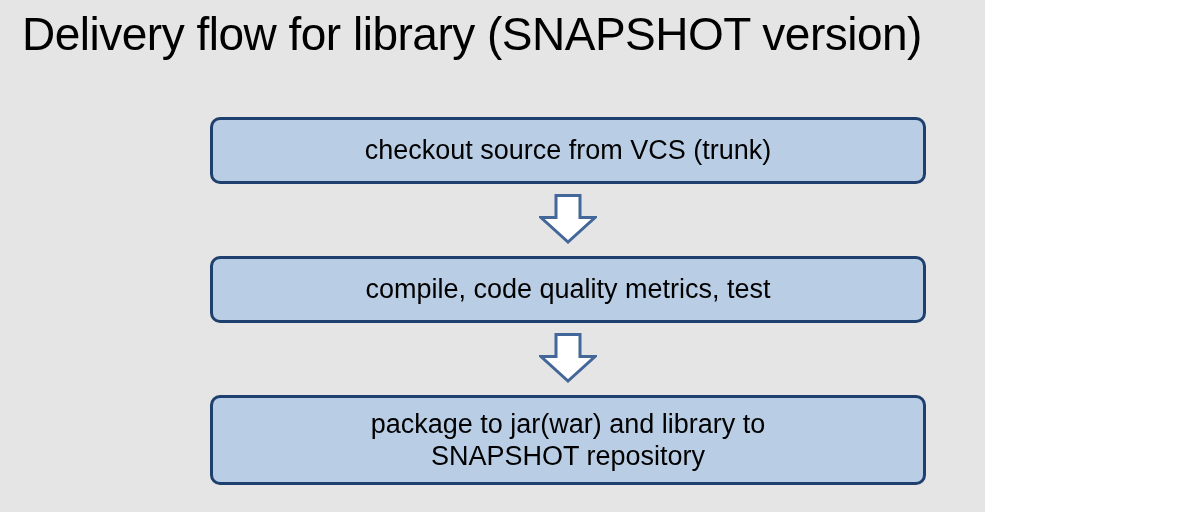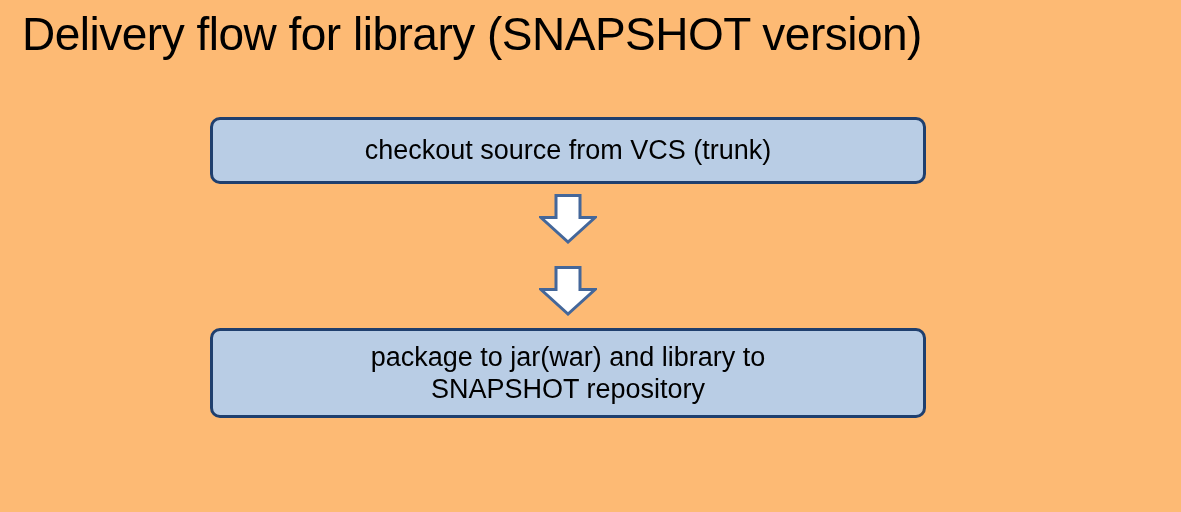--- a/index.html
+++ b/index.html
@@ -3,23 +3,23 @@
 <meta charset="utf-8">
 <style>
   html, body {
     margin: 0;
     padding: 0;
     background: #ffffff;
     font-family: "Liberation Sans", sans-serif;
   }
   .canvas {
     position: relative;
-    width: 1181px;
+    width: 985px;
     height: 512px;
-    background: #fdba74;
+    background: #e5e5e5;
     overflow: hidden;
   }
   .diagram-title {
     position: absolute;
     top: 8px;
     left: 22px;
     font-size: 46px;
     line-height: 1.15;
     color: #000000;
     font-weight: 400;
@@ -79,20 +79,23 @@
     <div class="flow-box">
       <span class="box-label">checkout source from VCS (trunk)</span>
     </div>
 
     <div class="arrow-wrap">
       <svg width="58" height="50" viewBox="0 0 58 50">
         <polygon points="17,1.5 41,1.5 41,23.5 56,23.5 29,48 2,23.5 17,23.5" fill="#ffffff" stroke="#44679a" stroke-width="3" stroke-linejoin="miter"></polygon>
       </svg>
     </div>
 
+    <div class="flow-box">
+      <span class="box-label">compile, code quality metrics, test</span>
+    </div>
 
     <div class="arrow-wrap">
       <svg width="58" height="50" viewBox="0 0 58 50">
         <polygon points="17,1.5 41,1.5 41,23.5 56,23.5 29,48 2,23.5 17,23.5" fill="#ffffff" stroke="#44679a" stroke-width="3" stroke-linejoin="miter"></polygon>
       </svg>
     </div>
 
     <div class="flow-box tall">
       <span class="box-label" style="max-width: 520px;">package to jar(war) and library to SNAPSHOT repository</span>
     </div>

